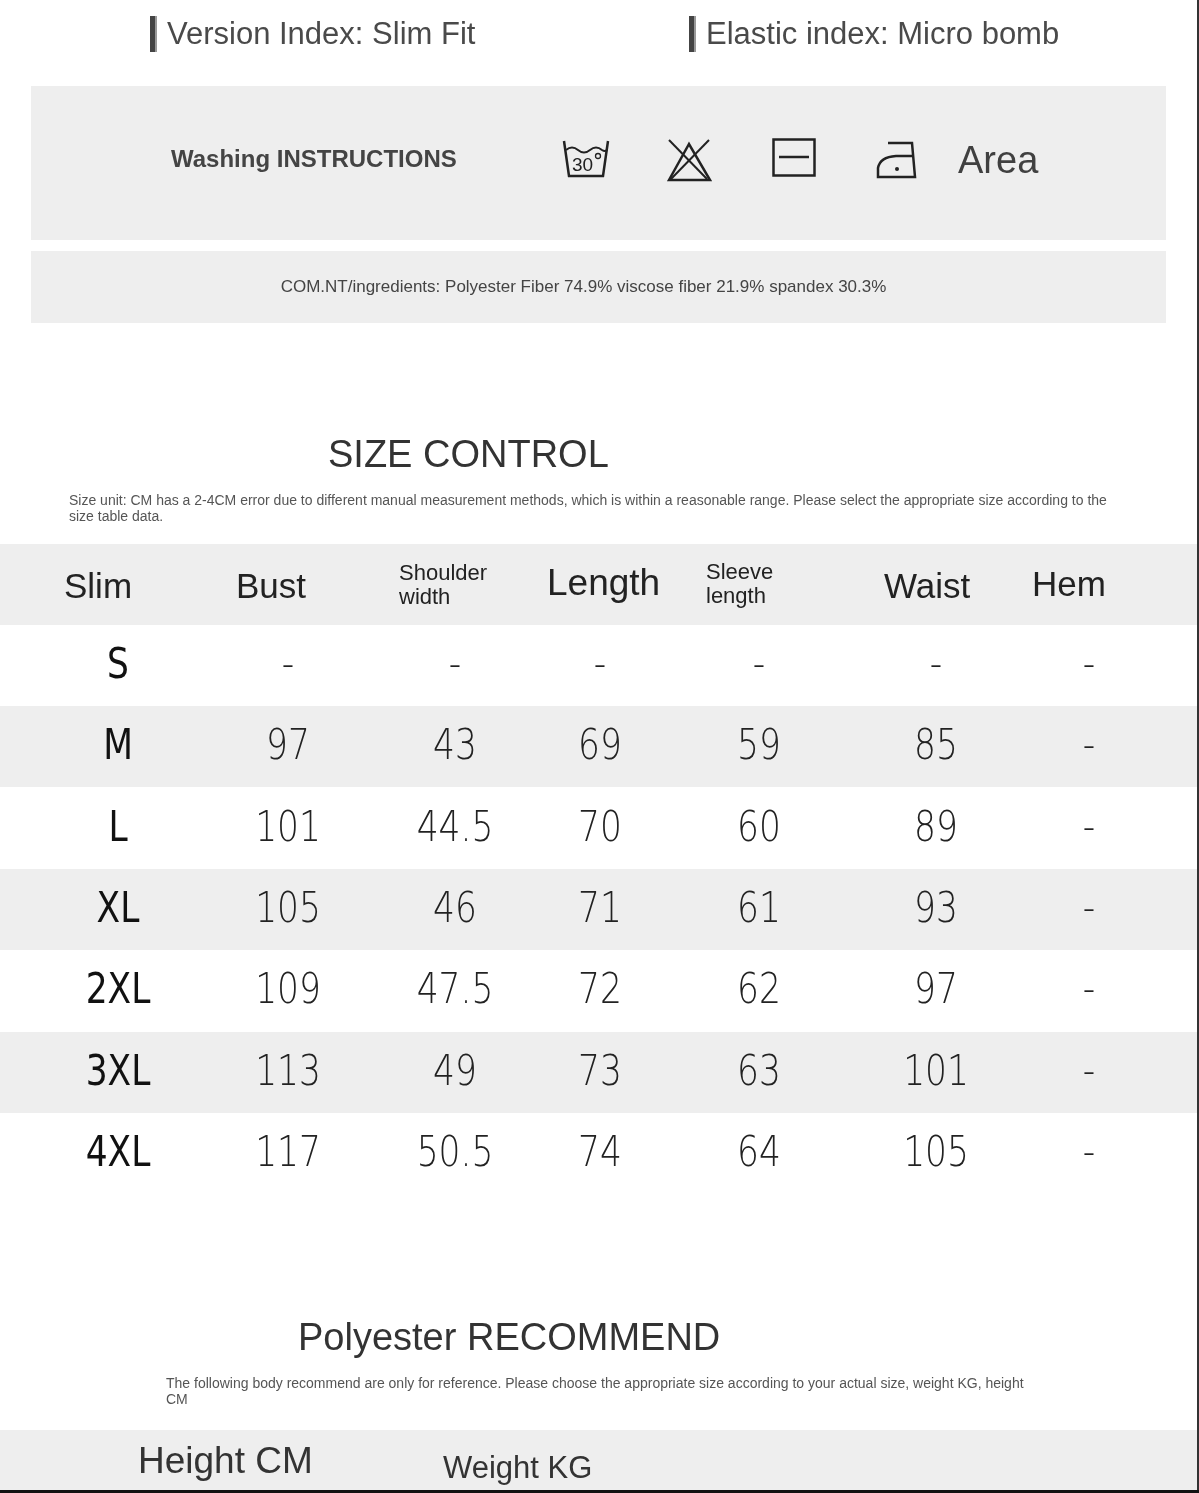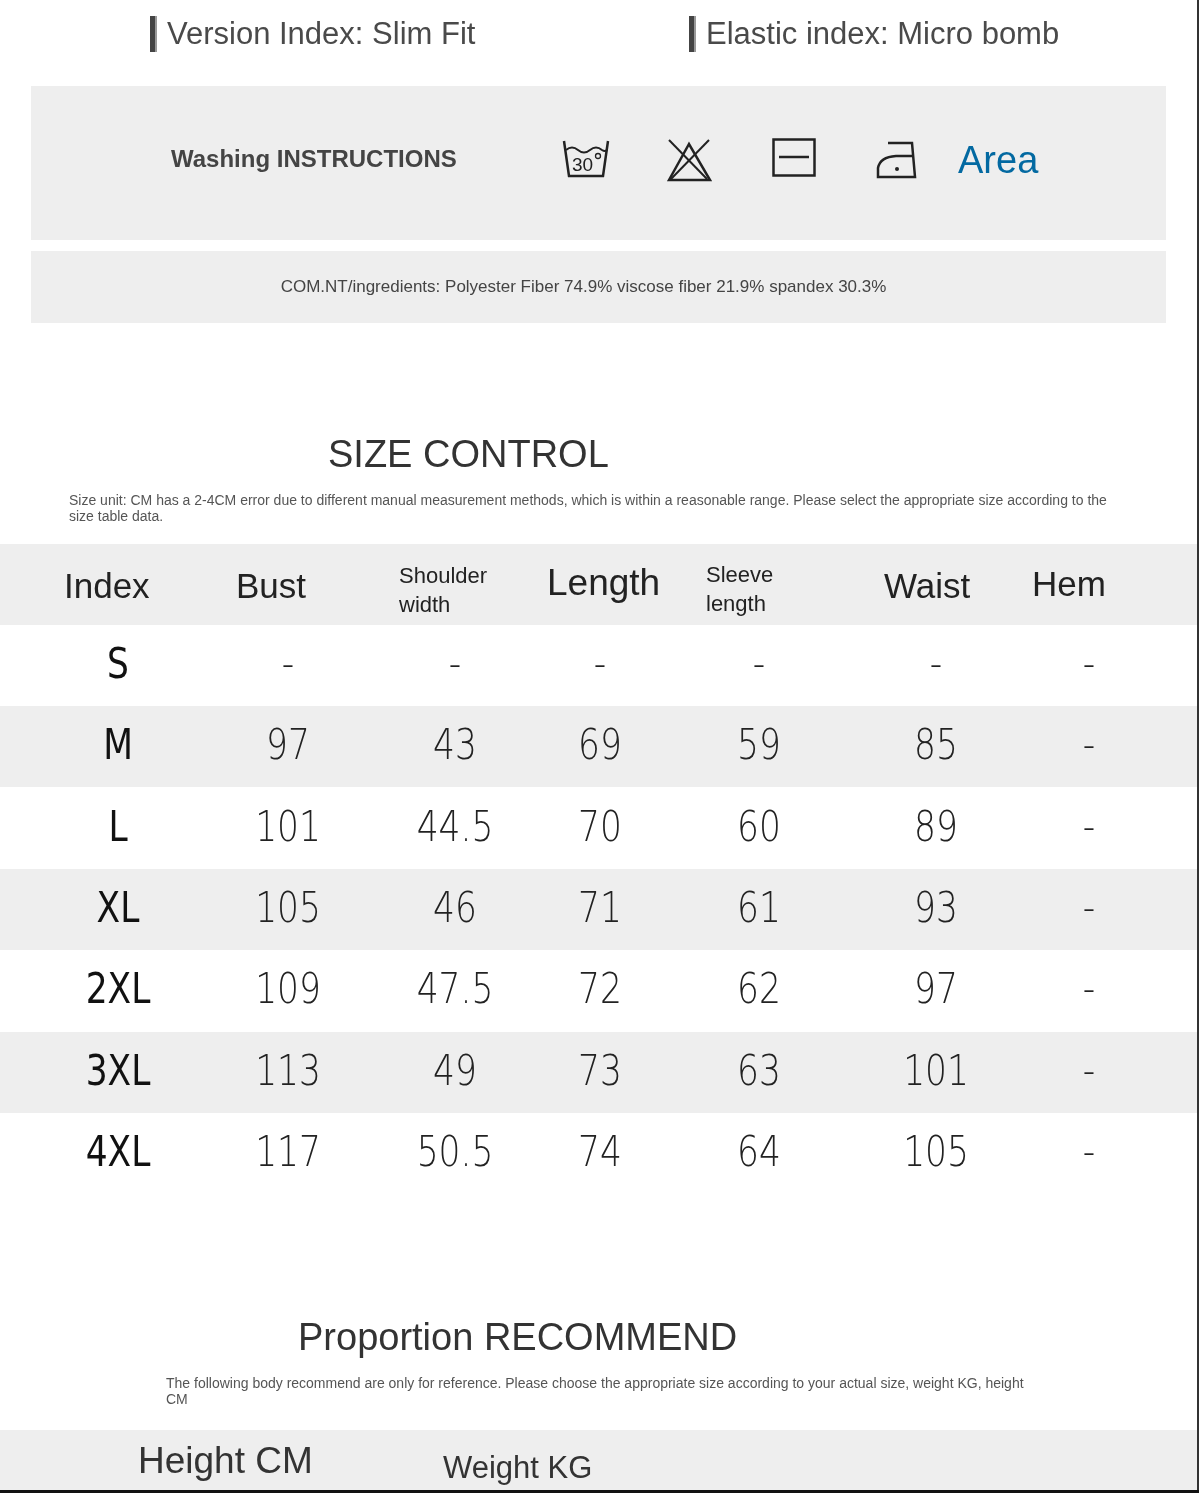--- a/index.html
+++ b/index.html
@@ -9,32 +9,32 @@
   }
   .frame-right { position: absolute; right: 0; top: 0; width: 2px; height: 1493px; background: #333; }
   .frame-bottom { position: absolute; left: 0; bottom: 0; width: 1199px; height: 3px; background: #111; }
 
   .index-item { position: absolute; top: 16px; font-size: 31px; color: #4a4a4a; display: flex; align-items: center; }
   .index-bar { display: inline-block; width: 5px; height: 36px; background: #444; margin-right: 10px; border-right: 2px solid #999; }
 
   .wash-box { position: absolute; left: 31px; top: 86px; width: 1135px; height: 154px; background: #eeeeee; }
   .wash-label { position: absolute; left: 140px; top: 59px; font-size: 24px; color: #444; font-weight: bold; }
   .wash-icon { position: absolute; top: 52px; }
-  .area-label { position: absolute; left: 927px; top: 53px; font-size: 38px; color: #0369a1; text-align: center; }
+  .area-label { position: absolute; left: 927px; top: 53px; font-size: 38px; color: #404040; text-align: center; }
 
   .ingr-box { position: absolute; left: 31px; top: 251px; width: 1135px; height: 72px; background: #eeeeee; display: flex; align-items: center; justify-content: center; }
   .ingr-text { font-size: 17px; color: #444; margin-left: -30px; }
 
   .section-title { position: absolute; font-size: 38px; color: #333; }
   .note { position: absolute; font-size: 14px; line-height: 16px; color: #555; }
 
   .table-header { position: absolute; left: 0; top: 544px; width: 1197px; height: 81px; background: #eeeeee; }
   .th { position: absolute; color: #222; }
   .th-big { font-size: 35px; top: 22px; }
-  .th-small { font-size: 22px; line-height: 29px; top: 17px; }
+  .th-small { font-size: 22px; line-height: 24px; top: 17px; }
 
   .row { position: absolute; left: 0; width: 1197px; height: 81px; }
   .row.alt { background: #eeeeee; }
   .cell { position: absolute; top: 14px; font-family: "DejaVu Sans", sans-serif; font-size: 42px; font-weight: 300; color: #222; transform: translateX(-50%) scaleX(0.82); white-space: nowrap; }
   .cell.size { font-weight: normal; color: #111; }
 
   .rec-header { position: absolute; left: 0; top: 1430px; width: 1197px; height: 60px; background: #eeeeee; }
   .rh { position: absolute; color: #333; }
 </style>
 </head>
@@ -82,21 +82,21 @@
 </div>
 
 <div class="ingr-box">
   <span class="ingr-text">COM.NT/ingredients: Polyester Fiber 74.9% viscose fiber 21.9% spandex 30.3%</span>
 </div>
 
 <div class="section-title" style="left:328px; top:433px;">SIZE CONTROL</div>
 <div class="note" style="left:69px; top:492px; width:1060px;">Size unit: CM has a 2-4CM error due to different manual measurement methods, which is within a reasonable range. Please select the appropriate size according to the size table data.</div>
 
 <div class="table-header">
-  <span class="th th-big" style="left:64px;">Index</span>
+  <span class="th th-big" style="left:64px;">Slim</span>
   <span class="th th-big" style="left:236px;">Bust</span>
   <span class="th th-small" style="left:399px; width:110px;">Shoulder width</span>
   <span class="th th-big" style="left:547px; top:18px; font-size:37px;">Length</span>
   <span class="th th-small" style="left:706px; width:90px; top:16px;">Sleeve length</span>
   <span class="th th-big" style="left:884px;">Waist</span>
   <span class="th th-big" style="left:1032px; top:20px;text-align:right;">Hem</span>
 </div>
 
 <div id="size-rows">
     <div class="row" style="top: 625px;">
@@ -157,19 +157,19 @@
       <span class="cell size" style="left: 118px;">4XL</span>
       <span class="cell" style="left: 288px;">117</span>
       <span class="cell" style="left: 455px;">50.5</span>
       <span class="cell" style="left: 600px;">74</span>
       <span class="cell" style="left: 759px;">64</span>
       <span class="cell" style="left: 936px;">105</span>
       <span class="cell" style="left: 1089px;">-</span>
     </div>
   </div>
 
-<div class="section-title" style="left:298px; top:1316px;">Proportion RECOMMEND</div>
+<div class="section-title" style="left:298px; top:1316px;">Polyester RECOMMEND</div>
 <div class="note" style="left:166px; top:1375px; width:860px;">The following body recommend are only for reference. Please choose the appropriate size according to your actual size, weight KG, height CM</div>
 
 <div class="rec-header">
   <span class="rh" style="left:138px; top:10px; font-size:37px;">Height CM</span>
   <span class="rh" style="left:443px; top:20px; font-size:31px;">Weight KG</span>
 </div>
 
 </body></html>

